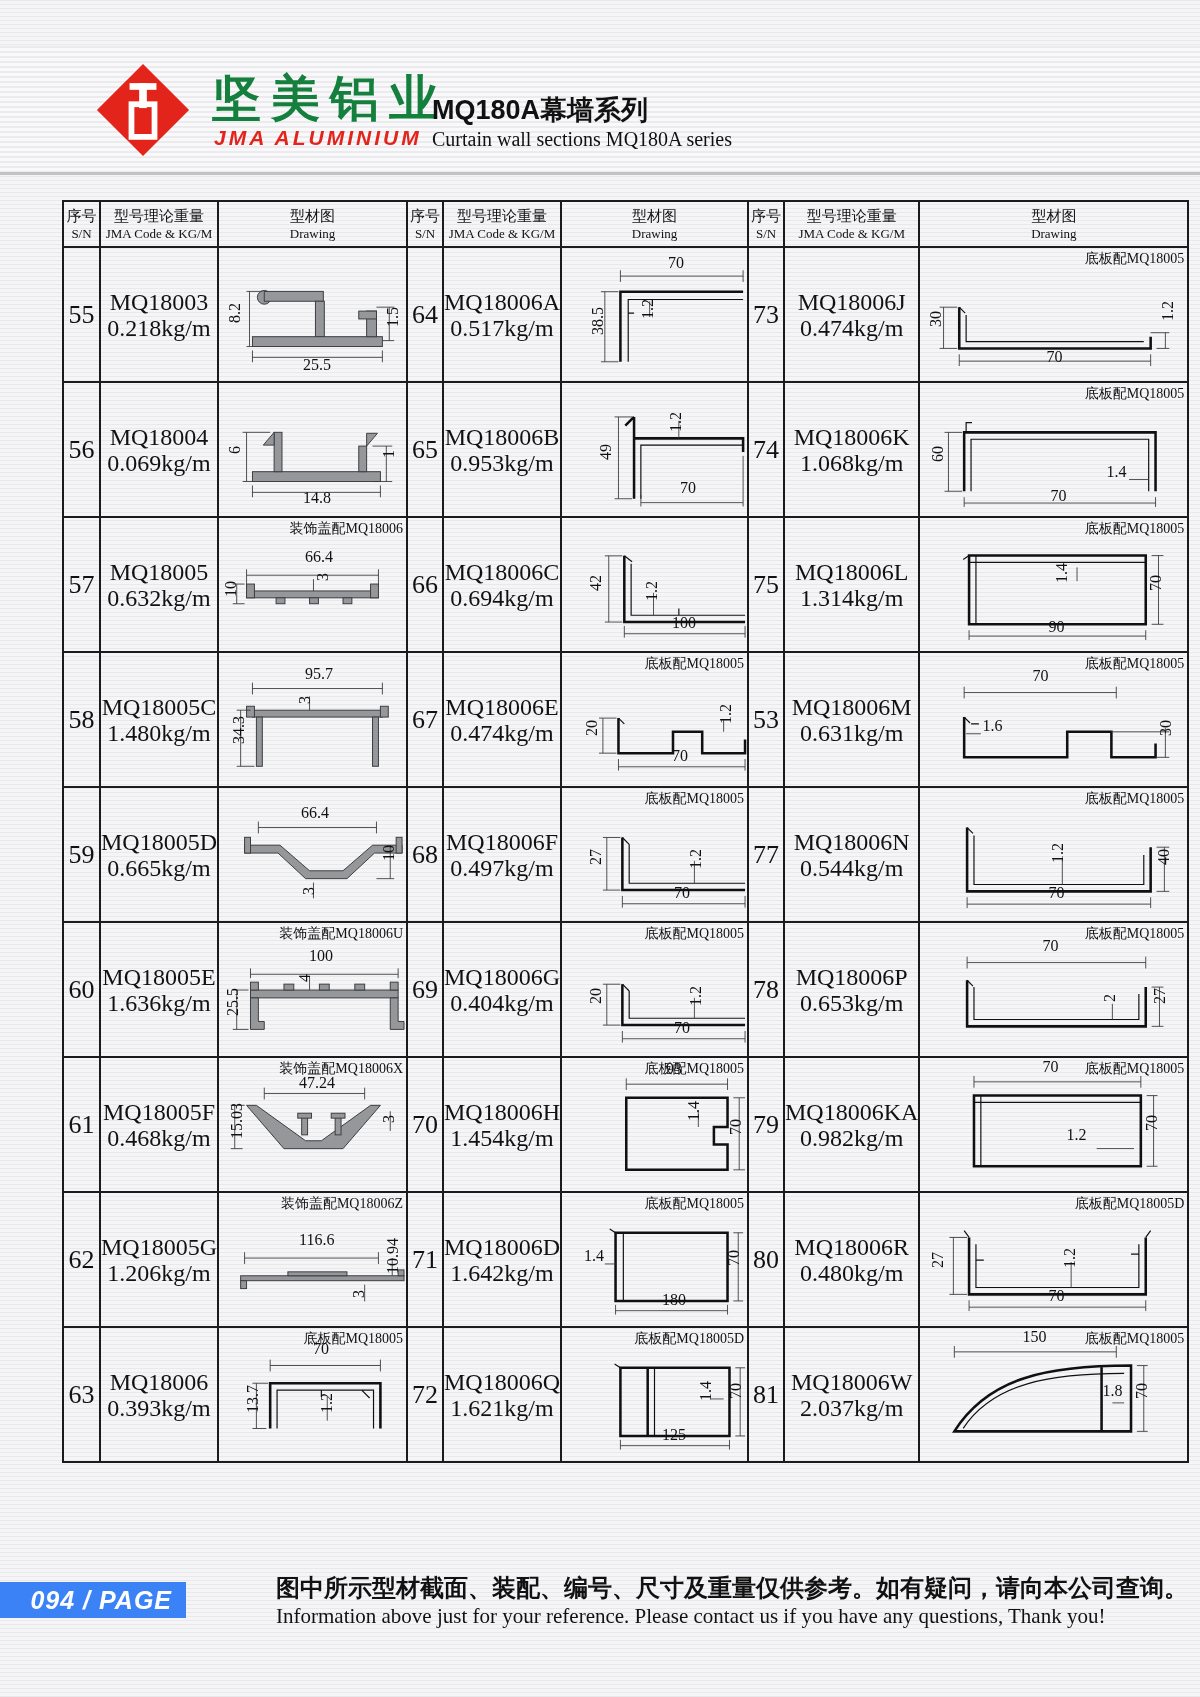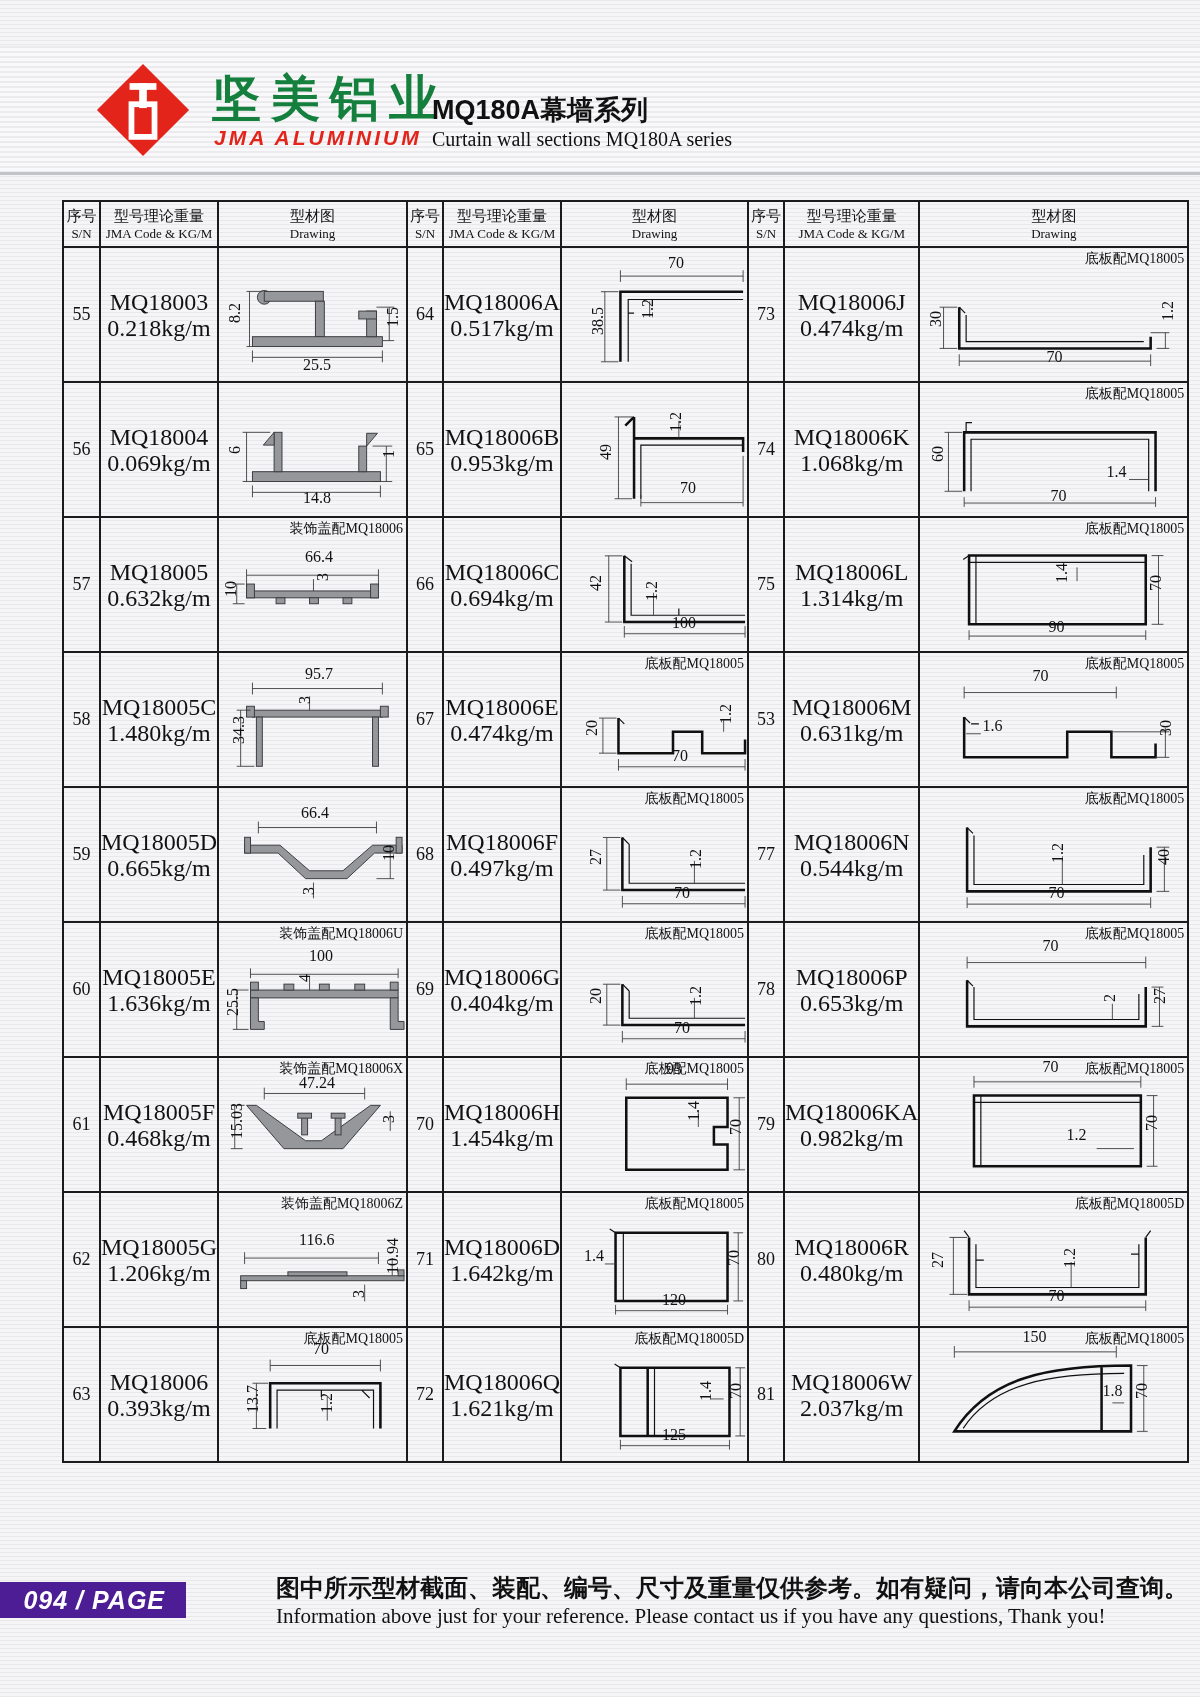--- a/index.html
+++ b/index.html
@@ -17,35 +17,35 @@
   .logo{position:absolute;left:95px;top:62px;width:96px;height:96px}
   .logo-cn{position:absolute;left:212px;top:66px;font-size:49px;font-weight:bold;color:#15803d;letter-spacing:10px;font-family:"Liberation Serif",serif}
   .logo-en{position:absolute;left:214px;top:126px;font-size:21px;font-weight:bold;font-style:italic;color:#e2241b;letter-spacing:3px;font-family:"Liberation Sans",sans-serif}
   .title-cn{position:absolute;left:432px;top:92px;font-size:27px;font-weight:bold;color:#111;font-family:"Liberation Sans",sans-serif}
   .title-en{position:absolute;left:432px;top:128px;font-size:20px;color:#111}
   
   table.cat{position:absolute;left:62px;top:200px;border-collapse:collapse;table-layout:fixed;background:transparent}
   table.cat td,table.cat th{border:2px solid #1b1b1b;padding:0;vertical-align:middle;text-align:center;overflow:hidden}
   th .h1{display:block;font-size:15px;font-weight:normal;line-height:19px}
   th .h2{display:block;font-size:13px;font-weight:normal;line-height:15px}
-  td.sn{font-size:18px}
+  td.sn{font-size:26px}
   td.cc div{line-height:26px;font-size:24px}
   .dw{position:relative;width:100%;height:131px}
   .dw svg{position:absolute;left:0;top:8px}
   .note{position:absolute;top:1px;right:3px;font-size:14px;color:#111;white-space:nowrap}
   .dim{position:absolute;font-size:16px;color:#111;white-space:nowrap;line-height:16px}
   .dv{transform:rotate(-90deg)}
   .f{fill:#95979b;stroke:#3c3d40;stroke-width:1}
   .o{fill:none;stroke:#101010;stroke-width:2.6}
   .oi{fill:none;stroke:#101010;stroke-width:1.2}
   .dl{fill:none;stroke:#3b3b3b;stroke-width:.9}
   
-  .pagebadge{position:absolute;left:0;top:1582px;width:186px;height:36px;background:#4c1d95;
+  .pagebadge{position:absolute;left:0;top:1582px;width:186px;height:36px;background:#3b82f6;
     color:#fff;font-family:"Liberation Sans",sans-serif;font-weight:bold;font-style:italic;
-    font-size:25px;line-height:36px;text-align:right;padding-right:21px;box-sizing:border-box;letter-spacing:1px}
+    font-size:25px;line-height:36px;text-align:right;padding-right:14px;box-sizing:border-box;letter-spacing:1px}
   .foot-cn{position:absolute;left:276px;top:1572px;font-size:24px;font-weight:bold;font-family:Liberation Mono, monospace}
   .foot-en{position:absolute;left:276px;top:1604px;font-size:21px}
 </style>
 </head>
 <body>
 
 <div class="band"></div>
 
 <svg class="logo" viewBox="0 0 100 100">
   <polygon points="50,2 98,50 50,98 2,50" fill="#e2241b"></polygon>
@@ -571,21 +571,21 @@
         </td>
   <td>
           <div class="dw">
     <div class="note">底板配MQ18005</div>
     <svg viewBox="0 0 190 120" width="185" height="120">
       <path class="o" d="M55,30 H170 V100 H55 Z"></path>
               <path class="oi" d="M63,30 V100 M55,30 l-6,-4"></path>
       <path class="dl" d="M44,62 H55 M55,104 V114 M170,104 V114 M55,110 H170 M176,30 H186 M176,100 H186 M181,30 V100"></path>
     </svg>
     <span class="dim" style="left:22px;top:54px">1.4</span>
-    <span class="dim" style="left:100px;top:98px">120</span>
+    <span class="dim" style="left:100px;top:98px">180</span>
     <span class="dim dv" style="left:164px;top:56px">70</span>
   </div>
         </td>
   <td class="sn">80</td>
   <td class="cc">
           <div>MQ18006R</div>
           <div>0.480kg/m</div>
         </td>
   <td>
           <div class="dw">

